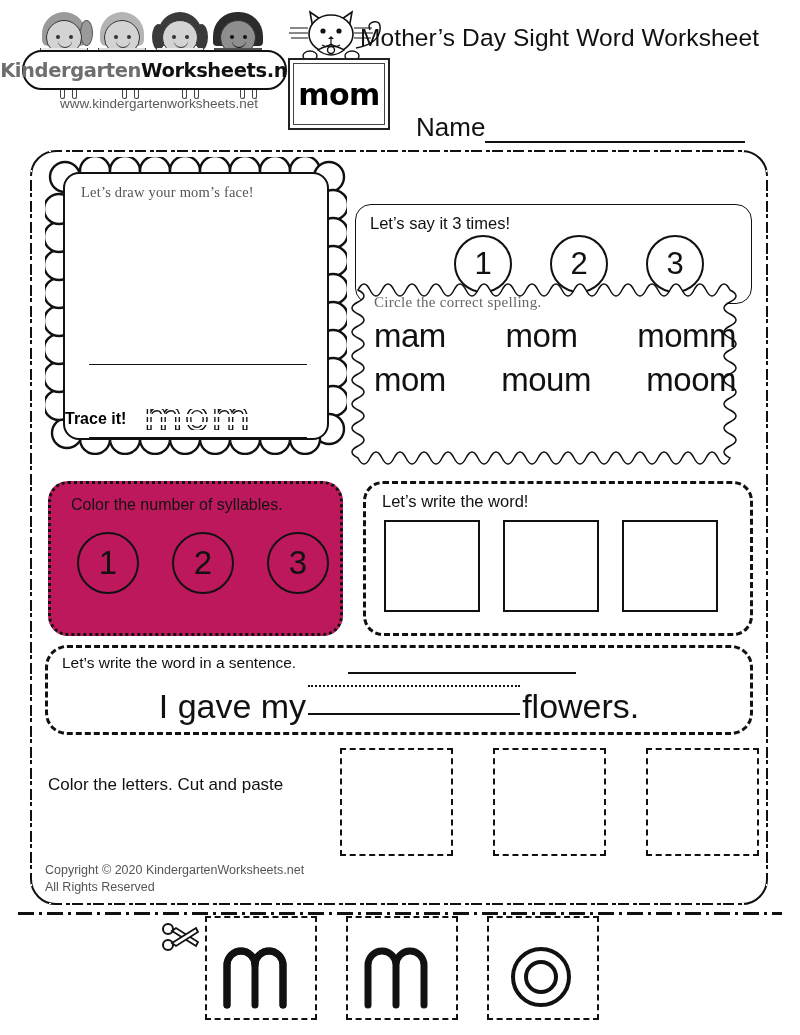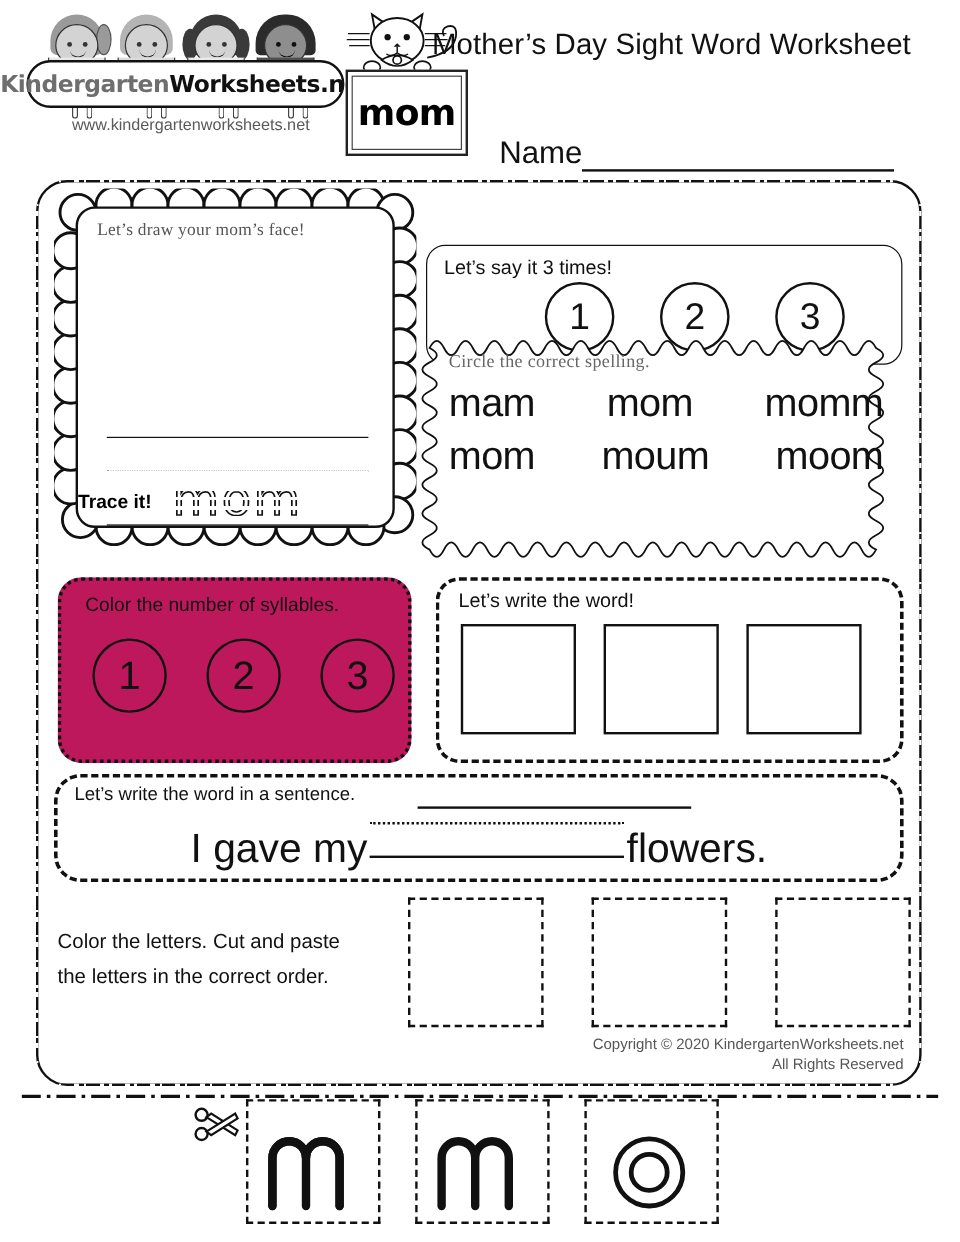--- a/index.html
+++ b/index.html
@@ -174,21 +174,21 @@
   .sent-blank { position: relative; width: 212px; height: 40px; margin: 0 2px; }
   .sent-blank .dotted { position: absolute; left: 0; top: 7px; width: 100%; border-top: 2px dotted #111; }
   .sent-blank .solid  { position: absolute; left: 0; bottom: 3px; width: 100%; border-top: 2.2px solid #111; }
 
   
   .color-text { position: absolute; left: 48px; top: 770px; width: 290px; font-size: 17px; color: #111; line-height: 1.72; }
   .paste-boxes { position: absolute; left: 340px; top: 748px; display: flex; gap: 40px; }
   .paste-box { width: 113px; height: 108px; border: 2px dashed #111; background: #fff; }
 
   .copyright {
-    position: absolute; left: 45px; top: 862px; width: 708px; text-align: right;
+    position: absolute; left: 45px; top: 862px; width: 708px; text-align: left;
     font-size: 12.5px; color: #555; line-height: 1.38;
   }
 
   
   .cut-line { position: absolute; left: 18px; top: 912px; width: 764px; height: 3px; }
   .scissors { position: absolute; left: 160px; top: 918px; width: 40px; height: 40px; }
   .cut-row { position: absolute; left: 205px; top: 916px; display: flex; gap: 29px; }
   .cut-cell {
     width: 112px; height: 104px; border: 2px dashed #111; background: #fff;
     display: flex; align-items: center; justify-content: center;
@@ -416,21 +416,20 @@
     <span class="sent-blank">
       <span class="dotted"></span>
       <span class="solid"></span>
     </span>
     <span class="sent-text">flowers.</span>
   </div>
 </div>
 
 <div class="color-text">
   <div>Color the letters. Cut and paste</div>
-  <div>the letters in the correct order.</div>
 </div>
 <div class="paste-boxes">
   <div class="paste-box"></div>
   <div class="paste-box"></div>
   <div class="paste-box"></div>
 </div>
 
 <div class="copyright">
   <div>Copyright © 2020 KindergartenWorksheets.net</div>
   <div>All Rights Reserved</div>

